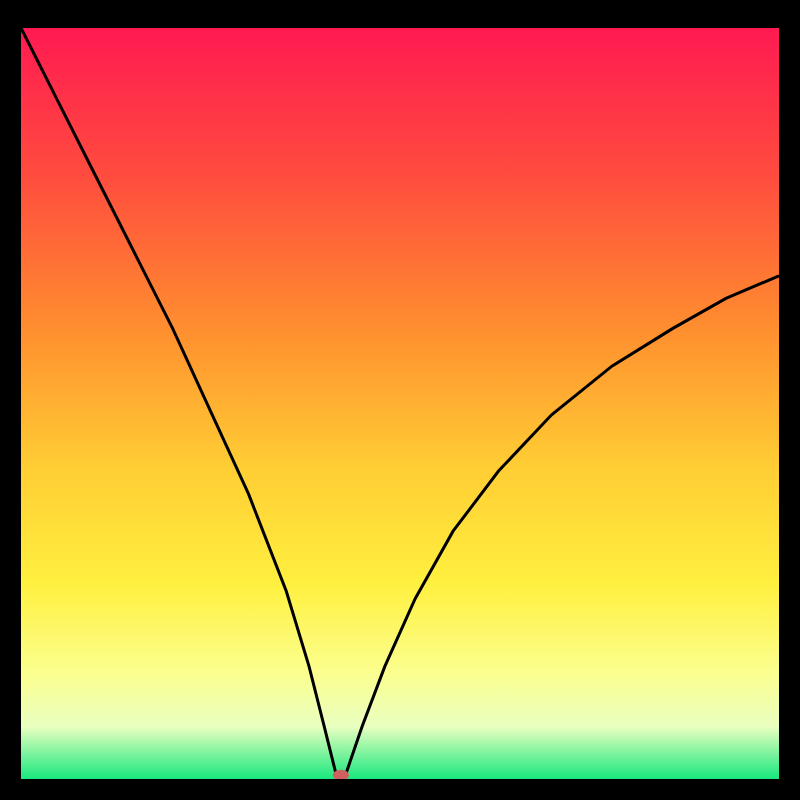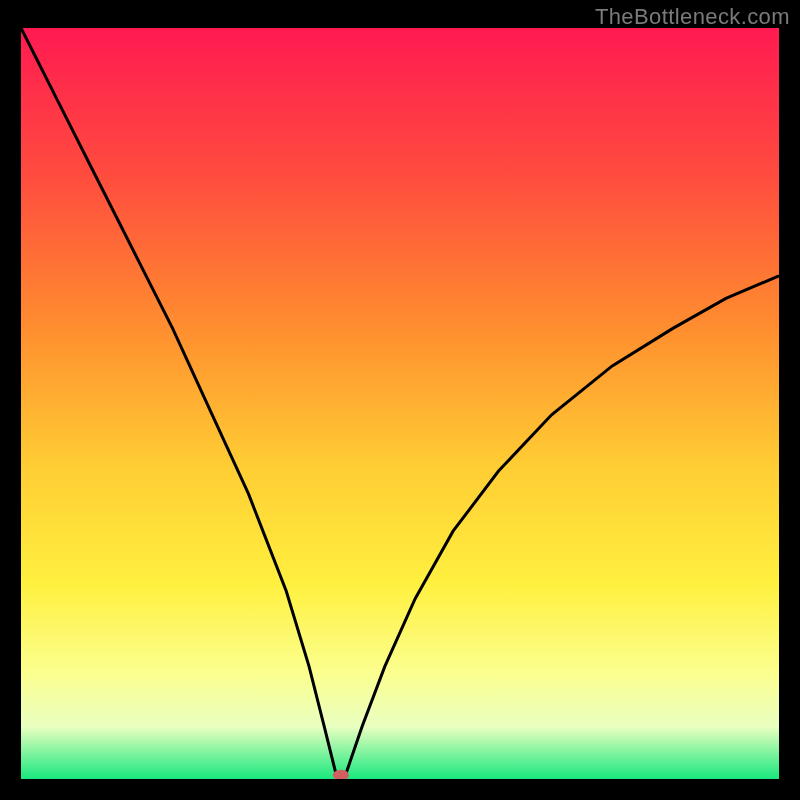--- a/index.html
+++ b/index.html
@@ -40,21 +40,20 @@
     width: 100%;
     height: 100%;
     display: block;
   }
 </style>
 </head>
 <body>
 
 <div class="frame">
 
-  <div class="watermark">TheBottleneck.com</div>
 
   <div class="plot-area">
     <svg class="plot-svg" viewBox="0 0 758 751" preserveAspectRatio="none">
       <defs>
         <linearGradient id="bg-grad" x1="0" y1="0" x2="0" y2="1">
             <stop offset="0%" stop-color="#ff1a51"></stop>
             <stop offset="20%" stop-color="#ff4d3e"></stop>
             <stop offset="40%" stop-color="#ff8e2f"></stop>
             <stop offset="57.99999999999999%" stop-color="#ffcc33"></stop>
             <stop offset="74%" stop-color="#fff03f"></stop>

